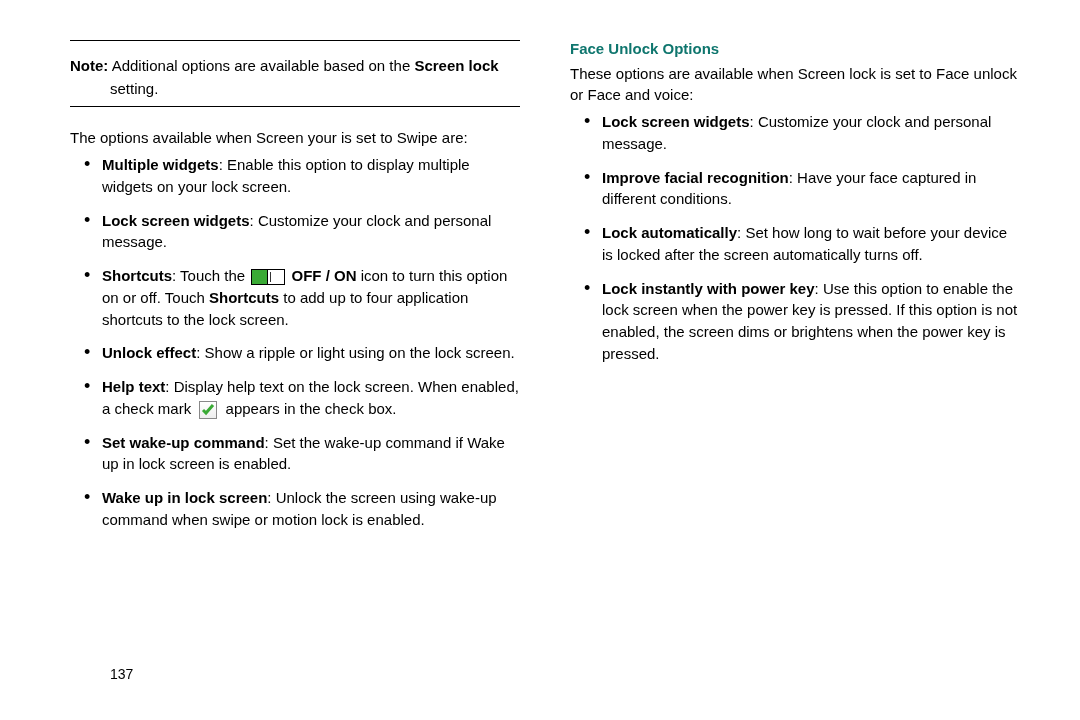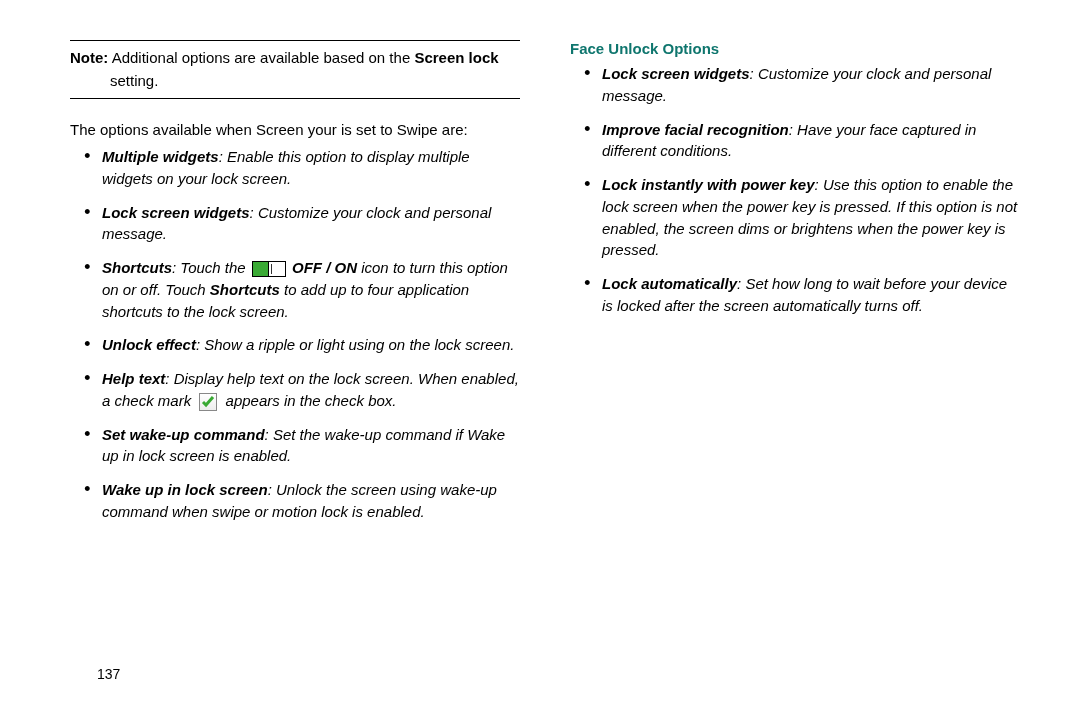--- a/index.html
+++ b/index.html
@@ -25,41 +25,41 @@
     .note-section {
       border-top: 1px solid #000;
       border-bottom: 1px solid #000;
       padding: 6px 0;
       margin-bottom: 20px;
       line-height: 1.5;
     }
     .note-indent {
       padding-left: 40px;
       text-indent: -40px;
+      margin-top: 8px;
     }
     .section-heading {
       color: #0f766e;
       font-weight: bold;
       font-size: 15px;
       margin-bottom: 6px;
     }
     .intro {
       margin-bottom: 6px;
       line-height: 1.4;
     }
     ul {
       list-style: none;
       padding-left: 14px;
     }
     li {
       position: relative;
       padding-left: 18px;
       margin-bottom: 12px;
       line-height: 1.45;
-      font-style: italic;
     }
     li::before {
       content: "•";
       position: absolute;
       left: 0;
       font-size: 18px;
       line-height: 1.2;
     }
     .bold {
       font-weight: bold;
@@ -104,21 +104,21 @@
     .check-icon svg {
       position: absolute;
       top: 0;
       left: 0;
       width: 16px;
       height: 16px;
     }
     .page-number {
       position: absolute;
       bottom: 38px;
-      left: 97px;
+      left: 110px;
       font-size: 14px;
     }
   </style>
 </head>
 <body>
 
 <div class="column">
   <div class="note-section">
     <div class="note-indent">
       <span class="bold">Note:</span>
@@ -151,30 +151,31 @@
       <span class="bold">Set wake-up command</span><span>: Set the wake-up command if Wake up in lock screen is enabled.</span>
     </li>
     <li>
       <span class="bold">Wake up in lock screen</span><span>: Unlock the screen using wake-up command when swipe or motion lock is enabled.</span>
     </li>
   </ul>
 </div>
 
 <div class="column">
   <div class="section-heading">Face Unlock Options</div>
+  <div class="intro">These options are available when Screen lock is set to Face unlock or Face and voice:</div>
 
   <ul>
     <li>
       <span class="bold">Lock screen widgets</span><span>: Customize your clock and personal message.</span>
     </li>
     <li>
       <span class="bold">Improve facial recognition</span><span>: Have your face captured in different conditions.</span>
     </li>
     <li>
-      <span class="bold">Lock instantly with power key</span><span>: Use this option to enable the lock screen when the power key is pressed. If this option is not enabled, the screen dims or brightens when the power key is pressed.</span>
+      <span class="bold">Lock automatically</span><span>: Set how long to wait before your device is locked after the screen automatically turns off.</span>
     </li>
     <li>
-      <span class="bold">Lock automatically</span><span>: Set how long to wait before your device is locked after the screen automatically turns off.</span>
+      <span class="bold">Lock instantly with power key</span><span>: Use this option to enable the lock screen when the power key is pressed. If this option is not enabled, the screen dims or brightens when the power key is pressed.</span>
     </li>
   </ul>
 </div>
 
 <div class="page-number">137</div>
 
 </body></html>

